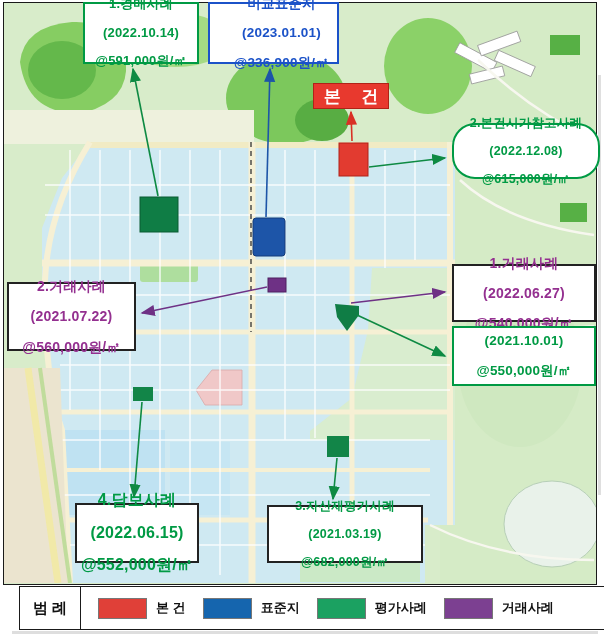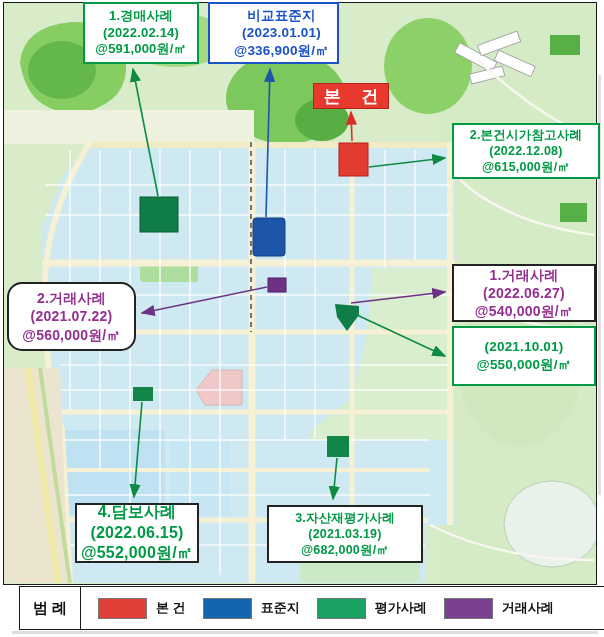--- a/index.html
+++ b/index.html
@@ -10,37 +10,38 @@
   .map-frame{
     position:absolute;left:3px;top:2px;width:594px;height:583px;
     border:1.6px solid #1a1a1a;box-sizing:border-box;background:#d8ecca;
   }
   svg.scene{position:absolute;left:0;top:0;width:604px;height:637px;}
   .callout{
     position:absolute;background:#ffffff;box-sizing:border-box;
     display:flex;flex-direction:column;justify-content:center;align-items:center;
     text-align:right;font-weight:bold;line-height:1.3;z-index:5;
     letter-spacing:0.2px;
+    gap:12px;
   }
   .callout .t{white-space:nowrap;}
   .c-green{color:#009a44;border:2px solid #009a44;}
   .c-blue{color:#1b52c8;border:2px solid #1b52c8;padding-left:16px;}
   .c-purple-k{color:#943090;border:2px solid #222222;}
   .c-green-k{color:#009a44;border:2px solid #222222;}
   .subject-label{
     position:absolute;left:313px;top:83px;width:76px;height:26px;z-index:5;
     background:#e8392e;border:1px solid #b02318;color:#ffffff;
     font-weight:bold;font-size:17px;letter-spacing:8px;
     display:flex;align-items:center;justify-content:center;
     padding-left:8px;box-sizing:border-box;
   }
   #box-auction   {left:83px; top:2px;  width:116px;height:62px;font-size:13px;}
   #box-standard  {left:208px;top:2px;  width:131px;height:62px;font-size:13.5px;}
-  #box-ref2      {left:452px;top:123px;width:148px;height:56px;font-size:12.5px;}
-  #box-trade2    {left:7px;  top:282px;width:129px;height:69px;font-size:14px;border-radius:15px;}
+  #box-ref2      {left:452px;top:123px;width:148px;height:56px;font-size:12.5px;border-radius:23px;}
+  #box-trade2    {left:7px;  top:282px;width:129px;height:69px;font-size:14px;}
   #box-trade1    {left:452px;top:264px;width:144px;height:58px;font-size:14px;}
   #box-ref5      {left:452px;top:326px;width:144px;height:60px;font-size:13.5px;}
   #box-collateral{left:75px; top:503px;width:124px;height:60px;font-size:16px;}
   #box-reval     {left:267px;top:505px;width:156px;height:58px;font-size:12.5px;}
   .legend{
     position:absolute;left:3px;top:586px;width:594px;height:44px;
     border:1.6px solid #1a1a1a;box-sizing:border-box;background:#ffffff;
     display:flex;align-items:stretch;z-index:5;margin-left:16px;
   }
   .legend-title{
@@ -184,21 +185,21 @@
       <path d="M357,315 L445,356" stroke="#0e8a43" marker-end="url(#ah-green)"></path>
       <path d="M142,402 L134,497" stroke="#0e8a43" marker-end="url(#ah-green)"></path>
       <path d="M337,458 L333,499" stroke="#0e8a43" marker-end="url(#ah-green)"></path>
     </g>
   </svg>
 
   <div class="subject-label">본 건</div>
 
   <div class="callout c-green" id="box-auction">
     <span class="t">1.경매사례</span>
-    <span class="t">(2022.02.14)</span>
+    <span class="t">(2022.10.14)</span>
     <span class="t">@591,000원/㎡</span>
   </div>
   <div class="callout c-blue" id="box-standard">
     <span class="t">비교표준지</span>
     <span class="t">(2023.01.01)</span>
     <span class="t">@336,900원/㎡</span>
   </div>
   <div class="callout c-green" id="box-ref2">
     <span class="t">2.본건시가참고사례</span>
     <span class="t">(2022.12.08)</span>

